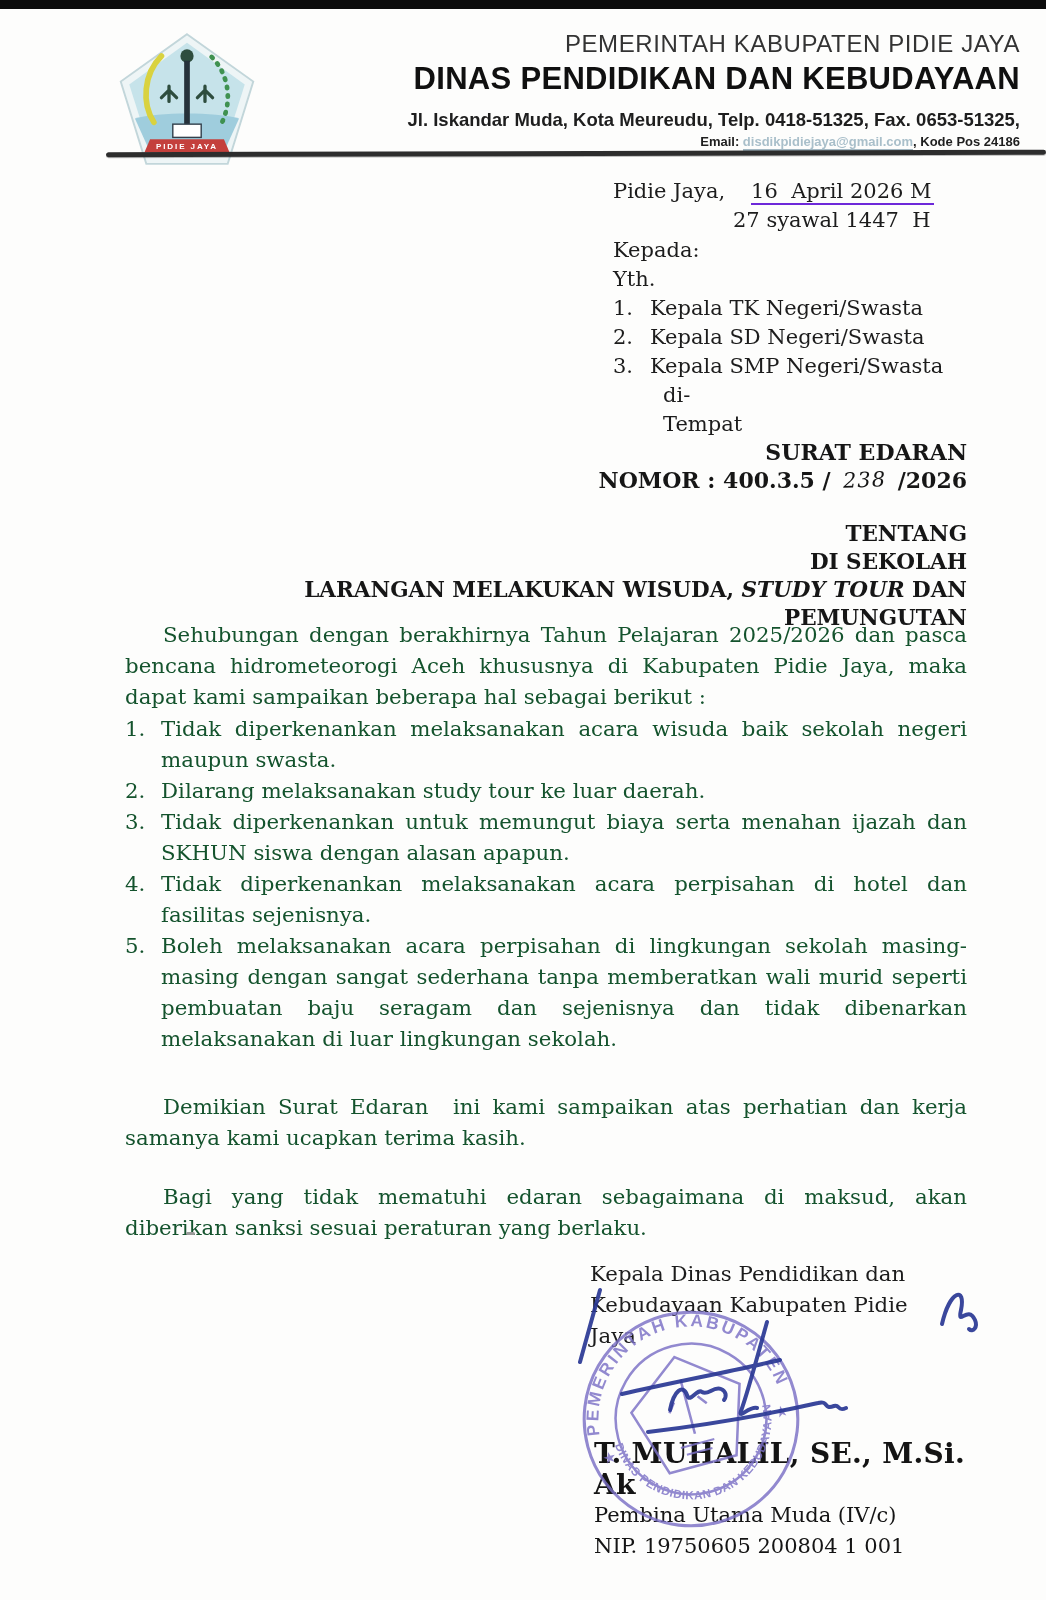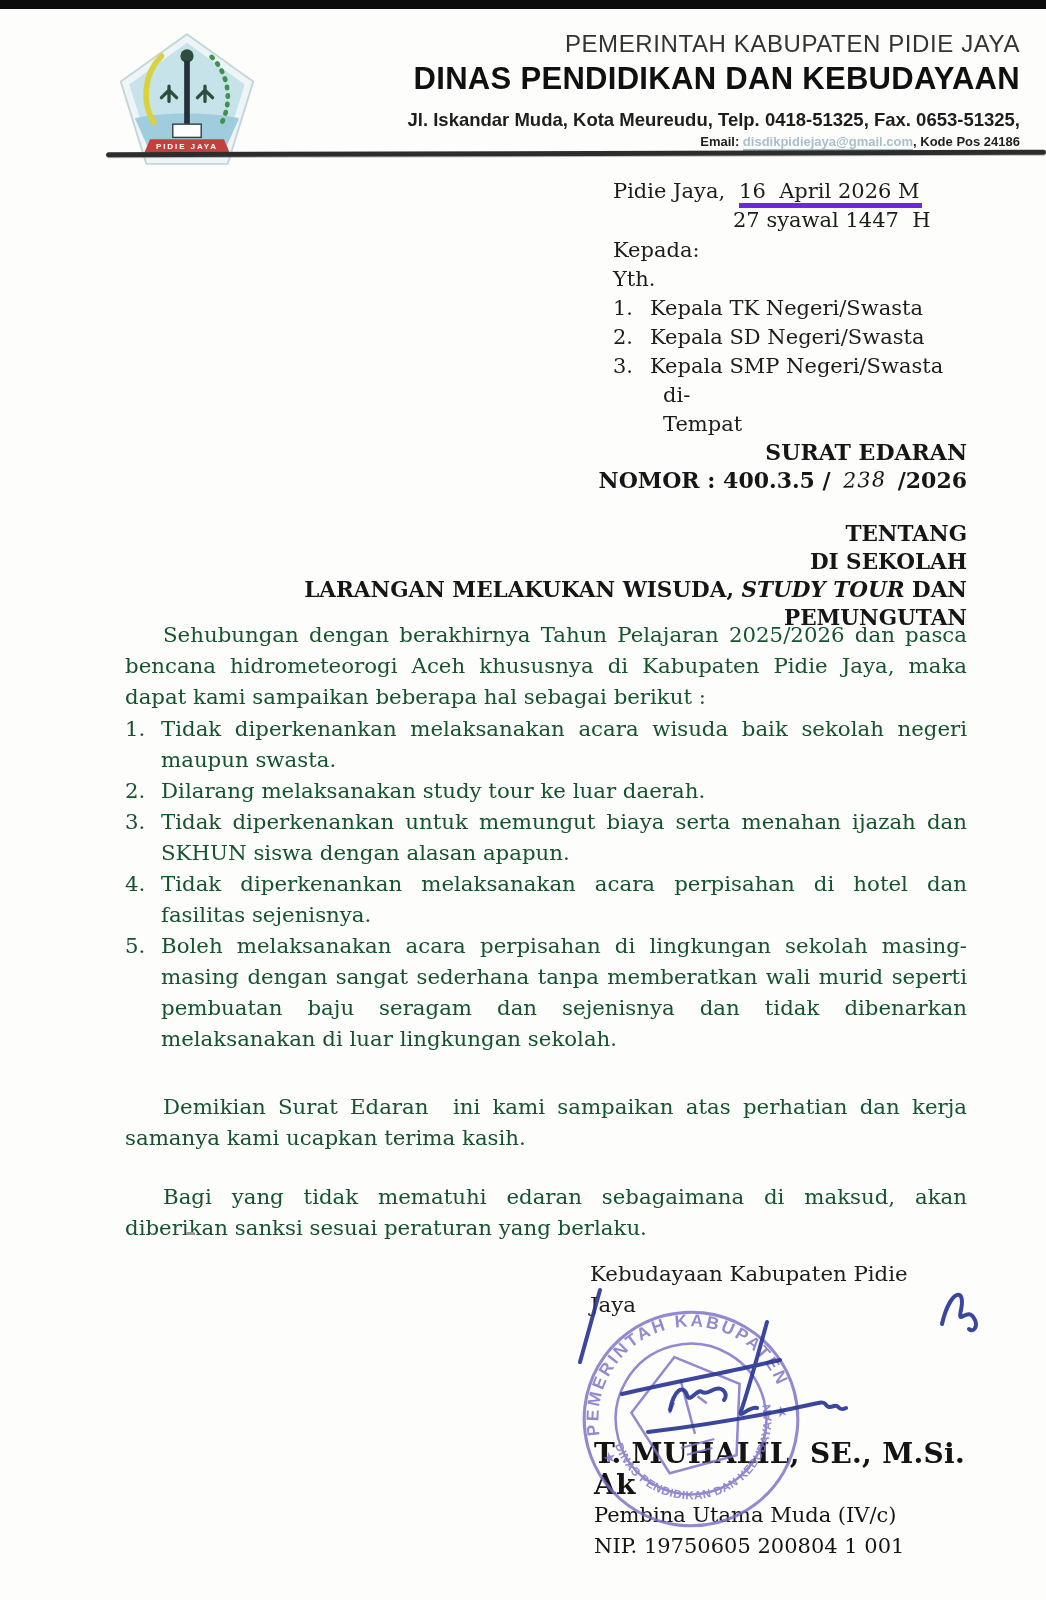--- a/index.html
+++ b/index.html
@@ -17,21 +17,21 @@
   .lh-dept{font-size:31px;font-weight:700;color:#101010;letter-spacing:.3px;margin-top:3px;}
   .lh-addr{font-size:18.5px;font-weight:700;color:#1e1e1e;margin-top:12px;}
   .lh-mail{font-size:13px;font-weight:700;color:#1e1e1e;margin-top:3px;}
   .lh-mail .email{color:#a9bfca;border-bottom:2px solid #a2b7c2;}
   .logo{position:absolute;left:116px;top:31px;width:142px;height:138px;}
   .divider{position:absolute;left:106px;top:151px;width:940px;height:5px;background:#2d2d2d;
     border-radius:3px;transform:rotate(-.15deg);box-shadow:0 1px 0 rgba(0,0,0,.25);}
 
   
   .dateline{position:absolute;left:613px;top:177px;width:420px;font-size:21px;line-height:29px;color:#1c1c1c;}
-  .dl-date{border-bottom:5px solid #6d28d9;margin-left:14px;padding:0 2px 0 0;}
+  .dl-date{border-bottom:2px solid #6d28d9;margin-left:26px;padding:0 2px 0 0;}
   .dl-h{padding-left:120px;}
   .dl-kepada{margin-top:1px;}
   .rcp-row{display:flex;}
   .rcp-no{width:37px;flex:none;}
   .dl-di,.dl-tempat{padding-left:50px;}
 
   
   .titleblock{position:absolute;left:125px;top:438px;width:842px;text-align:right;
     font-weight:700;color:#161616;font-size:22px;line-height:28px;}
   .nomor .hand{font-style:italic;font-weight:500;font-size:21px;letter-spacing:1px;
@@ -144,20 +144,21 @@
           <span class="txt">Boleh melaksanakan acara perpisahan di lingkungan sekolah masing-masing dengan sangat sederhana tanpa memberatkan wali murid seperti pembuatan baju seragam dan sejenisnya dan tidak dibenarkan melaksanakan di luar lingkungan sekolah.</span>
         </div>
     </div>
     <p class="para closing">Demikian Surat Edaran&nbsp; ini kami sampaikan atas perhatian dan kerja samanya kami ucapkan terima kasih.</p>
     <p class="para sanction">Bagi yang tidak mematuhi edaran sebagaimana di maksud, akan diberikan sanksi sesuai peraturan yang berlaku.</p>
   </div>
 
   <div class="speck"></div>
 
   <div class="sig-title">
+    <div>Kepala Dinas Pendidikan dan</div>
     <div>Kebudayaan Kabupaten Pidie Jaya</div>
   </div>
 
   <svg class="stamp" viewBox="0 0 230 230">
     <defs>
       <path id="arcTop" d="M 24,115 A 91,91 0 1 1 206,115" fill="none"></path>
       <path id="arcBot" d="M 36,115 A 79,79 0 0 0 194,115" fill="none"></path>
     </defs>
     <circle cx="115" cy="115" r="105" fill="none" stroke="#7b70c6" stroke-width="3"></circle>
     <circle cx="115" cy="115" r="74" fill="none" stroke="#7b70c6" stroke-width="2.5"></circle>

